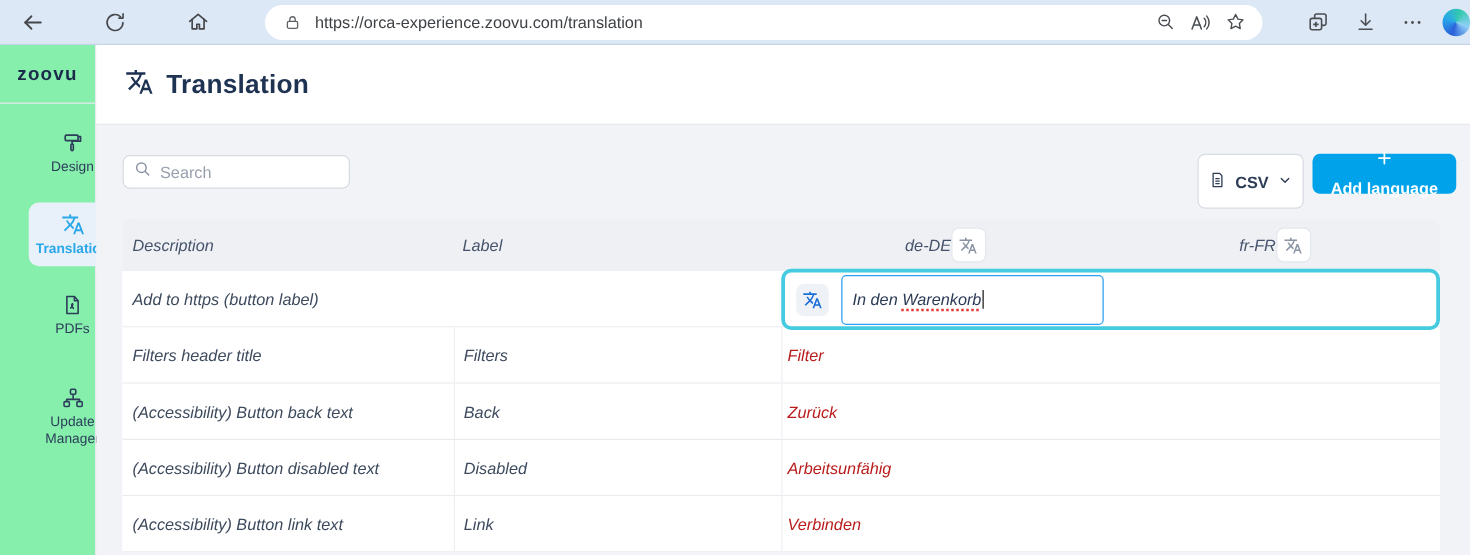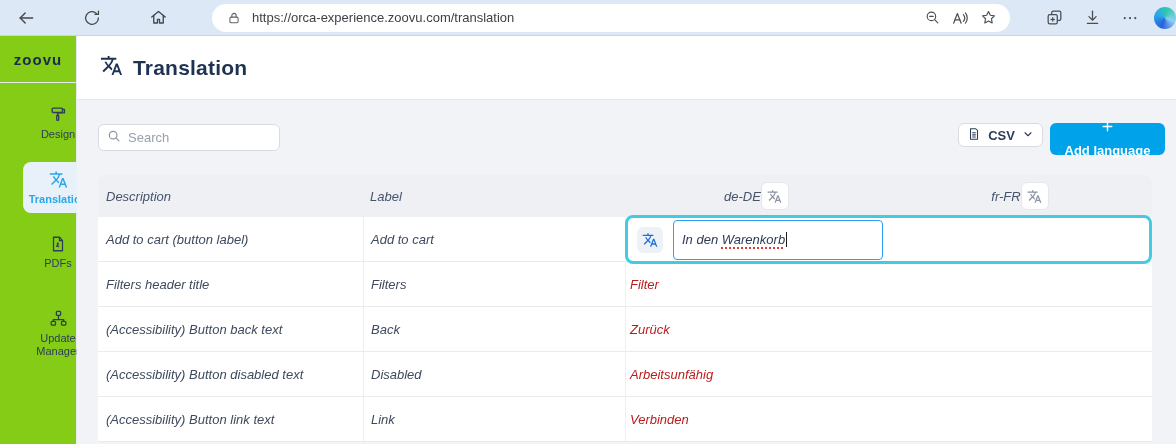--- a/index.html
+++ b/index.html
@@ -22,21 +22,21 @@
   .url-text { font-size:13px; color:#3e4145; margin-left:10px; flex:1 1 auto;
     white-space:nowrap; overflow:hidden; }
   .pill-ic { width:28px; height:26px; display:flex; align-items:center; justify-content:center;
     color:#4a4d52; border-radius:6px; flex:0 0 auto; }
   .chrome-right { display:flex; align-items:center; margin-left:8px; gap:10px; }
   .copilot { width:22px; height:22px; border-radius:50%;
     background:conic-gradient(from 200deg,#2b5fd9,#28a7e9,#35c9ae,#8fd0f5,#2b5fd9); }
 
   
   .page { position:absolute; top:36px; left:0; width:1176px; height:408px; background:#f2f3f6; }
-  .sidebar { position:absolute; top:0; left:0; width:77px; height:408px; background:#84cc16;
+  .sidebar { position:absolute; top:0; left:0; width:77px; height:408px; background:#86efac;
     border-right:1px solid #e7e9ee; display:flex; flex-direction:column; align-items:center; }
   .logo { margin-top:15px; font-size:15px; font-weight:800; letter-spacing:1px; color:#1b2b4a; }
   .side-divider { width:77px; height:1px; background:#e7e9ee; margin-top:14px; }
   .side-item { width:70px; margin-top:14px; padding:8px 0 7px; border-radius:8px;
     display:flex; flex-direction:column; align-items:center; gap:4px; color:#2c3e5a;
     text-align:center; position:relative;margin-left:40px; }
   .side-item .lbl { font-size:11px; line-height:13px; color:#2c3e5a; }
   .side-item.active { background:#e8f1fa; color:#2aa7e9; }
   .side-item.active .lbl { color:#2aa7e9; font-weight:700; }
   .side-item svg { display:block; }
@@ -50,21 +50,21 @@
   .page-title { font-size:21px; font-weight:800; letter-spacing:.2px; color:#1e3252; }
 
   .body { position:absolute; top:64px; left:0; width:1099px; height:344px; background:#f2f3f6; }
 
   
   .search-box { position:absolute; left:21px; top:24px; width:182px; height:27px; background:#fff;
     border:1px solid #d7dce3; border-radius:6px; display:flex; align-items:center; padding:0 8px; }
   .search-box input { border:none; outline:none; flex:1; font-size:13px; color:#3d4a5d;
     margin-left:7px; font-family:"Liberation Sans",sans-serif; background:transparent; }
   .search-box input::placeholder { color:#98a0ad; }
-  .csv-btn { position:absolute; left:881px; top:23px; width:85px; height:24px; background:#fff;
+  .csv-btn { position:absolute; left:881px; top:23px; width:85px; height:44px; background:#fff;
     border:1px solid #d7dce3; border-radius:6px; display:flex; align-items:center;
     justify-content:center; gap:7px; color:#2e3d56; font-size:13px; font-weight:600; }
   .add-btn { position:absolute; left:973px; top:23px; width:115px; height:32px; background:#00a3e9;
     border:none; border-radius:6px; display:flex; align-items:center; justify-content:center;
     gap:7px; color:#fff; font-size:13px; font-weight:700;flex-direction:column; }
 
   
   .ttable { position:absolute; left:21px; top:75px; width:1054px; background:#fff;
     border-radius:6px 6px 0 0;font-style:italic; }
   .trow { display:grid; grid-template-columns:265px 262px 263px 264px; position:relative; }
@@ -293,22 +293,21 @@
               <span>fr-FR</span>
               <button class="tr-icon-btn">
                 <svg width="15" height="15" viewBox="0 0 24 24" fill="#8a93a1">
                     <path d="M12.87 15.07l-2.54-2.51.03-.03c1.74-1.94 2.98-4.17 3.71-6.53H17V4h-7V2H8v2H1v1.99h11.17C11.5 7.92 10.44 9.75 9 11.35 8.07 10.32 7.3 9.19 6.69 8h-2c.73 1.63 1.73 3.17 2.98 4.56l-5.09 5.02L4 19l5-5 3.11 3.11.76-2.04zM18.5 10h-2L12 22h2l1.12-3h4.75L21 22h2l-4.5-12zm-2.62 7l1.62-4.33L19.12 17h-3.24z"></path>
                   </svg>
               </button>
             </div>
           </div>
 
           <div class="trow tbody-row">
-            <div class="cell c-desc">Add to cart (button label)</div>
-            <div class="cell c-label">Add to cart</div>
+            <div class="cell c-desc">Add to https (button label)</div>
             <div class="edit-box">
               <button class="edit-translate-btn">
                 <svg width="16" height="16" viewBox="0 0 24 24" fill="#1a6ed8">
                     <path d="M12.87 15.07l-2.54-2.51.03-.03c1.74-1.94 2.98-4.17 3.71-6.53H17V4h-7V2H8v2H1v1.99h11.17C11.5 7.92 10.44 9.75 9 11.35 8.07 10.32 7.3 9.19 6.69 8h-2c.73 1.63 1.73 3.17 2.98 4.56l-5.09 5.02L4 19l5-5 3.11 3.11.76-2.04zM18.5 10h-2L12 22h2l1.12-3h4.75L21 22h2l-4.5-12zm-2.62 7l1.62-4.33L19.12 17h-3.24z"></path>
                   </svg>
               </button>
               <div class="edit-input" role="textbox">
                 <span>In den </span><span class="misspelled">Warenkorb</span><span class="caret"></span>
               </div>
             </div>

